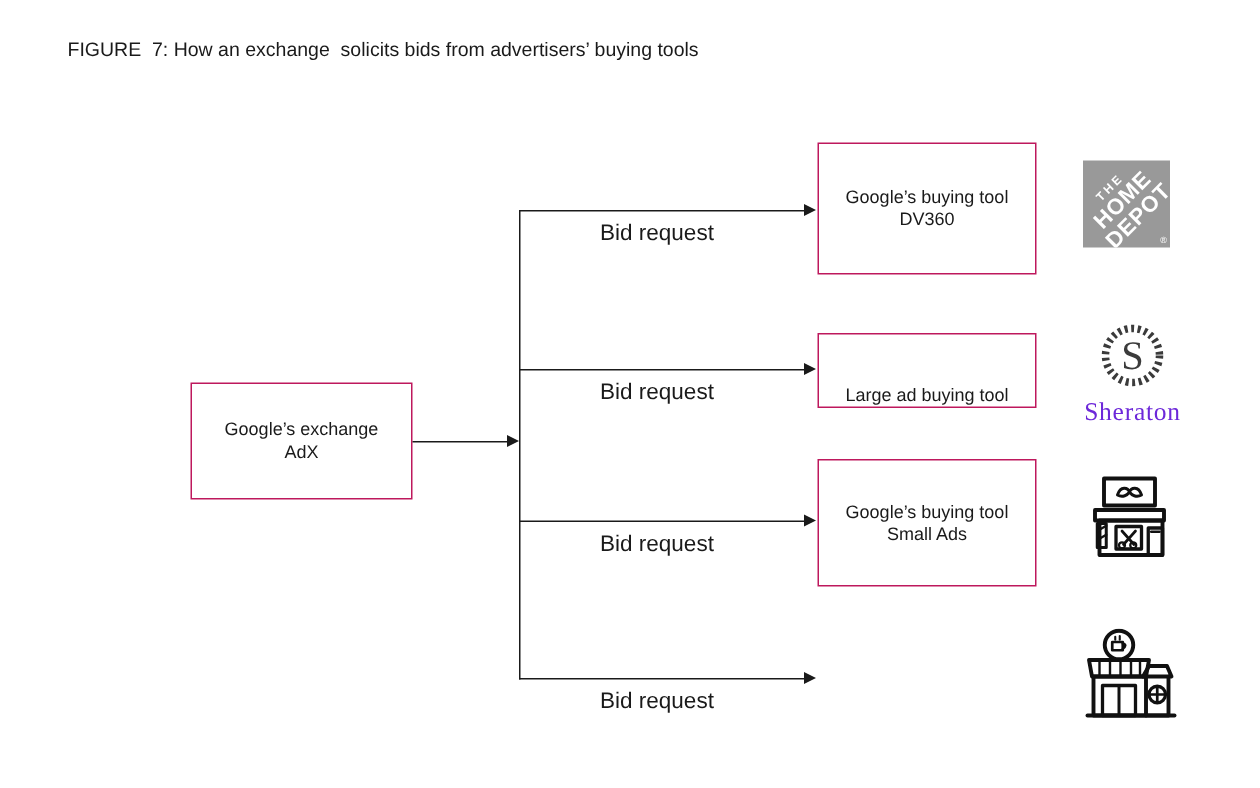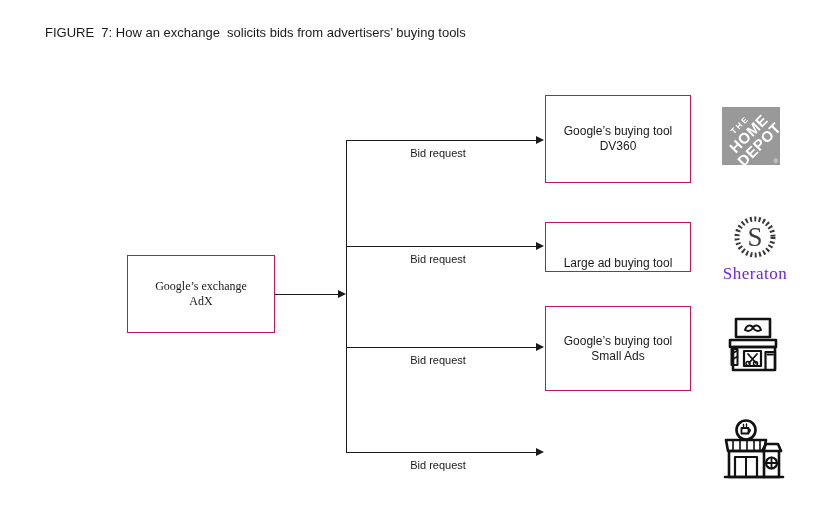--- a/index.html
+++ b/index.html
@@ -13,21 +13,21 @@
           display:flex; flex-direction:column; align-items:center; justify-content:center;
           font-size:12px; line-height:15px; text-align:center; color:#1a1a1a; }
 
   .line-h { position:absolute; height:1px; background:#1a1a1a; }
   .line-v { position:absolute; width:1px;  background:#1a1a1a; }
   .arrow-right { position:absolute; width:0; height:0;
                  border-top:4px solid transparent; border-bottom:4px solid transparent;
                  border-left:8px solid #1a1a1a; }
 
   .edge-label { position:absolute; left:383px; width:110px; text-align:center;
-                font-size:11px; color:#1a1a1a; }
+                font-size:15px; color:#1a1a1a; }
 
   
   .hd-logo { position:absolute; left:722px; top:107px; width:58px; height:58px;
              background:#999999; overflow:hidden; }
   .hd-rot { position:absolute; left:50%; top:50%;
             transform:translate(-50%,-50%) rotate(-45deg);
             color:#ffffff; font-weight:bold; text-align:center; line-height:1;
             white-space:nowrap; }
   .hd-the  { font-size:8px;  letter-spacing:2px; }
   .hd-word { font-size:15px; letter-spacing:0.5px; }
@@ -40,21 +40,21 @@
 
   .icon-abs { position:absolute; }
 </style>
 </head>
 <body>
 
 <div class="canvas">
 
   <div class="figure-title">FIGURE  7: How an exchange  solicits bids from advertisers’ buying tools</div>
 
-  <div class="node" style="left:127px; top:255px; width:148px; height:78px;font-family:Liberation Serif, serif;">
+  <div class="node" style="left:127px; top:255px; width:148px; height:78px;">
     <div>Google’s exchange</div>
     <div>AdX</div>
   </div>
 
   <div class="line-h" style="left:275px; top:294px; width:64px;"></div>
   <div class="arrow-right" style="left:338px; top:290px;"></div>
 
   <div class="line-v" style="left:346px; top:140px; height:313px;"></div>
 
   <div class="line-h" style="left:346px; top:140px; width:191px;"></div>

